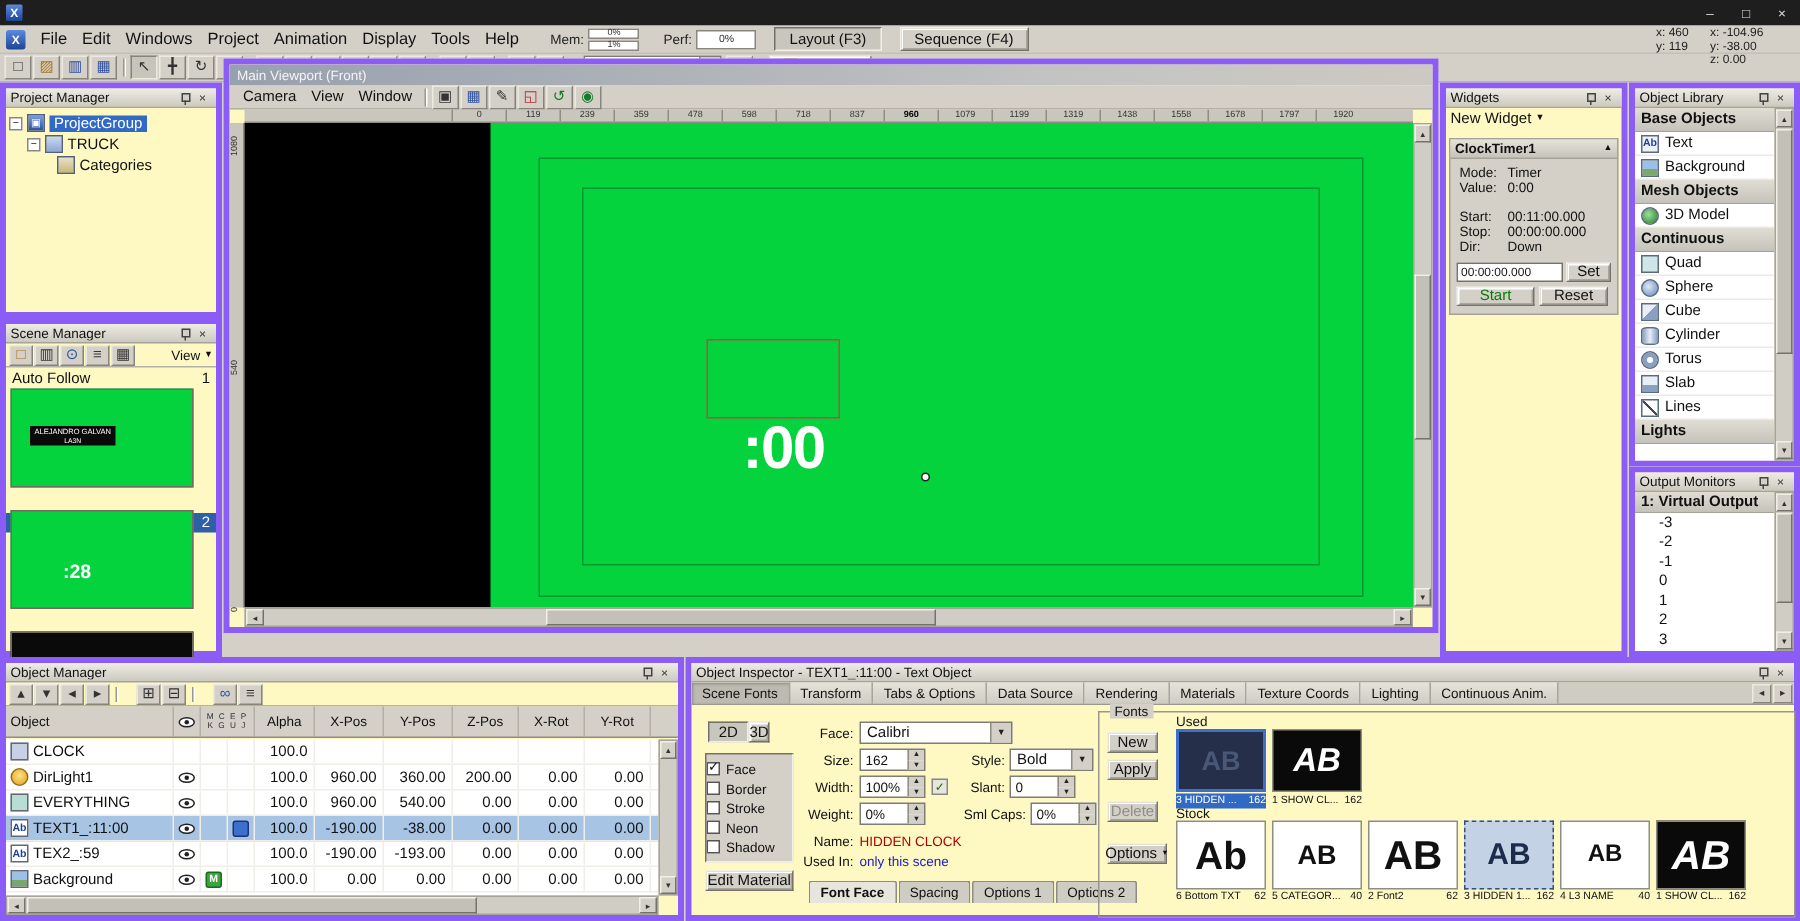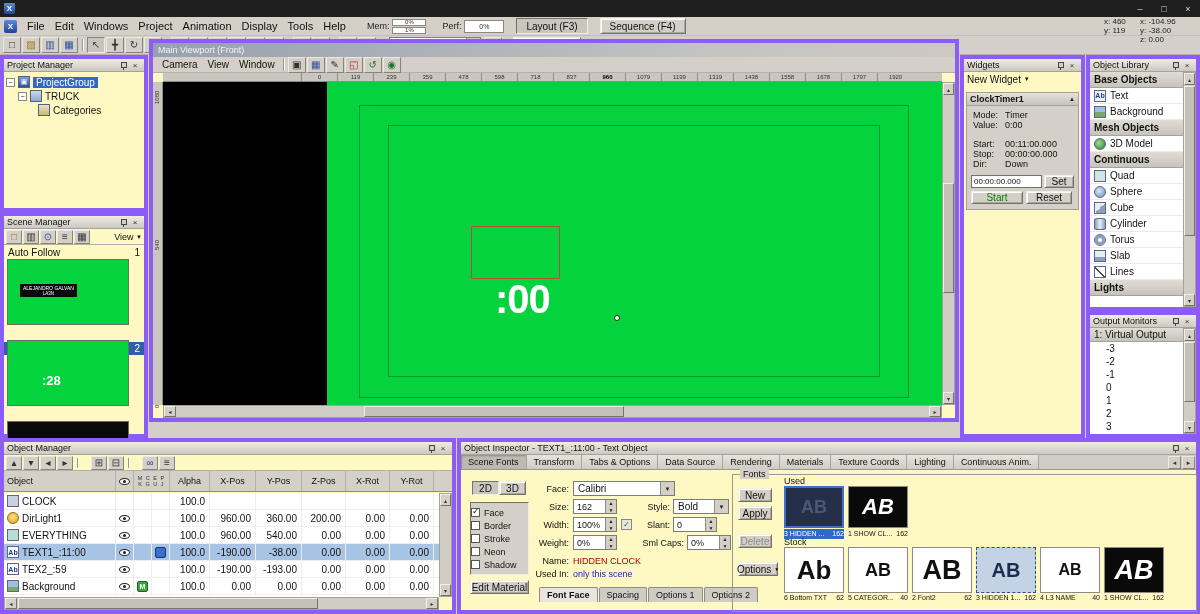--- a/index.html
+++ b/index.html
@@ -92,21 +92,21 @@
 .ico-background{background:linear-gradient(#9cc0e8 55%,#7aa86a 55%)}
 .ico-model{background:radial-gradient(circle at 4px 4px,#9ae09a,#2a7a2a);border-radius:50%}
 .ico-quad{background:#cfe6e6}
 .ico-sphere{background:radial-gradient(circle at 4px 4px,#dce8f8,#6888b8);border-radius:50%}
 .ico-cube{background:linear-gradient(135deg,#e8eef8 50%,#8aa0c0 50%)}
 .ico-cylinder{background:linear-gradient(90deg,#8aa0c0,#e8eef8,#8aa0c0);border-radius:4px/2px}
 .ico-torus{background:#fff;border-radius:50%;box-shadow:inset 0 0 0 3px #8aa0c0}
 .ico-slab{background:linear-gradient(#e8eef8 60%,#8aa0c0 60%)}
 .ico-lines{background:linear-gradient(45deg,#fff 45%,#445 45%,#445 55%,#fff 55%)}
 .monlist{position:absolute;left:0;right:13px;top:13px;bottom:0;background:#fff;overflow:hidden}
-.monhead{height:14px;background:linear-gradient(#e0ddd5,#c6c3bb);font-weight:normal;font-size:10px;display:flex;align-items:center;padding-left:4px;border-bottom:1px solid #a5a299}
+.monhead{height:14px;background:linear-gradient(#e0ddd5,#c6c3bb);font-weight:bold;font-size:10px;display:flex;align-items:center;padding-left:4px;border-bottom:1px solid #a5a299}
 .monrow{height:13px;display:flex;align-items:center;padding-left:16px;font-size:10px}
 
 .omtool{height:16px;display:flex;align-items:center;padding-left:2px;border-bottom:1px solid #b3b0a7}
 .omtool .tbtn{width:16px;height:14px}
 .omhead{display:grid;grid-template-columns:112px 18px 36px 40px 46px 46px 44px 44px 44px;height:21px;background:#d4d0c8;border-bottom:1px solid #8f8c83;font-size:9px}
 .omhead>div{border-right:1px solid #b3b0a7;display:flex;align-items:center;justify-content:center;overflow:hidden}
 .omhead .flags{flex-direction:column;font-size:5.5px;line-height:6px;letter-spacing:1px;color:#333}
 .omrows{background:#fff;position:absolute;left:0;right:13px;top:51px;bottom:13px;overflow:hidden}
 .omrow{display:grid;grid-template-columns:112px 18px 18px 18px 40px 46px 46px 44px 44px 44px;height:17px;font-size:10px;border-bottom:1px solid #f0eee8}
 .omrow.selected{background:#a8c4e5}
@@ -854,21 +854,21 @@
       <span class="tbtn" style="width:13px;height:13px">
           <span class="g" style="font-size:7px">◂</span>
         </span>
       <span class="tbtn" style="width:13px;height:13px">
           <span class="g" style="font-size:7px">▸</span>
         </span>
     </span>
   </div>
 
   <span class="btn pressed" style="position:absolute;left:11px;top:39px;width:27px;height:14px">2D</span>
-  <span class="btn" style="position:absolute;left:38px;top:39px;width:27px;height:14px">3D</span>
+  <span class="btn" style="position:absolute;left:38px;top:39px;width:14px;height:14px">3D</span>
   <div class="chkbox" style="left:9px;top:60px;width:59px;height:73px">
 
       <div class="chkrow">
         <span class="cb checked"></span>
         <span>Face</span>
       </div>
 
       <div class="chkrow">
         <span class="cb"></span>
         <span>Border</span>

